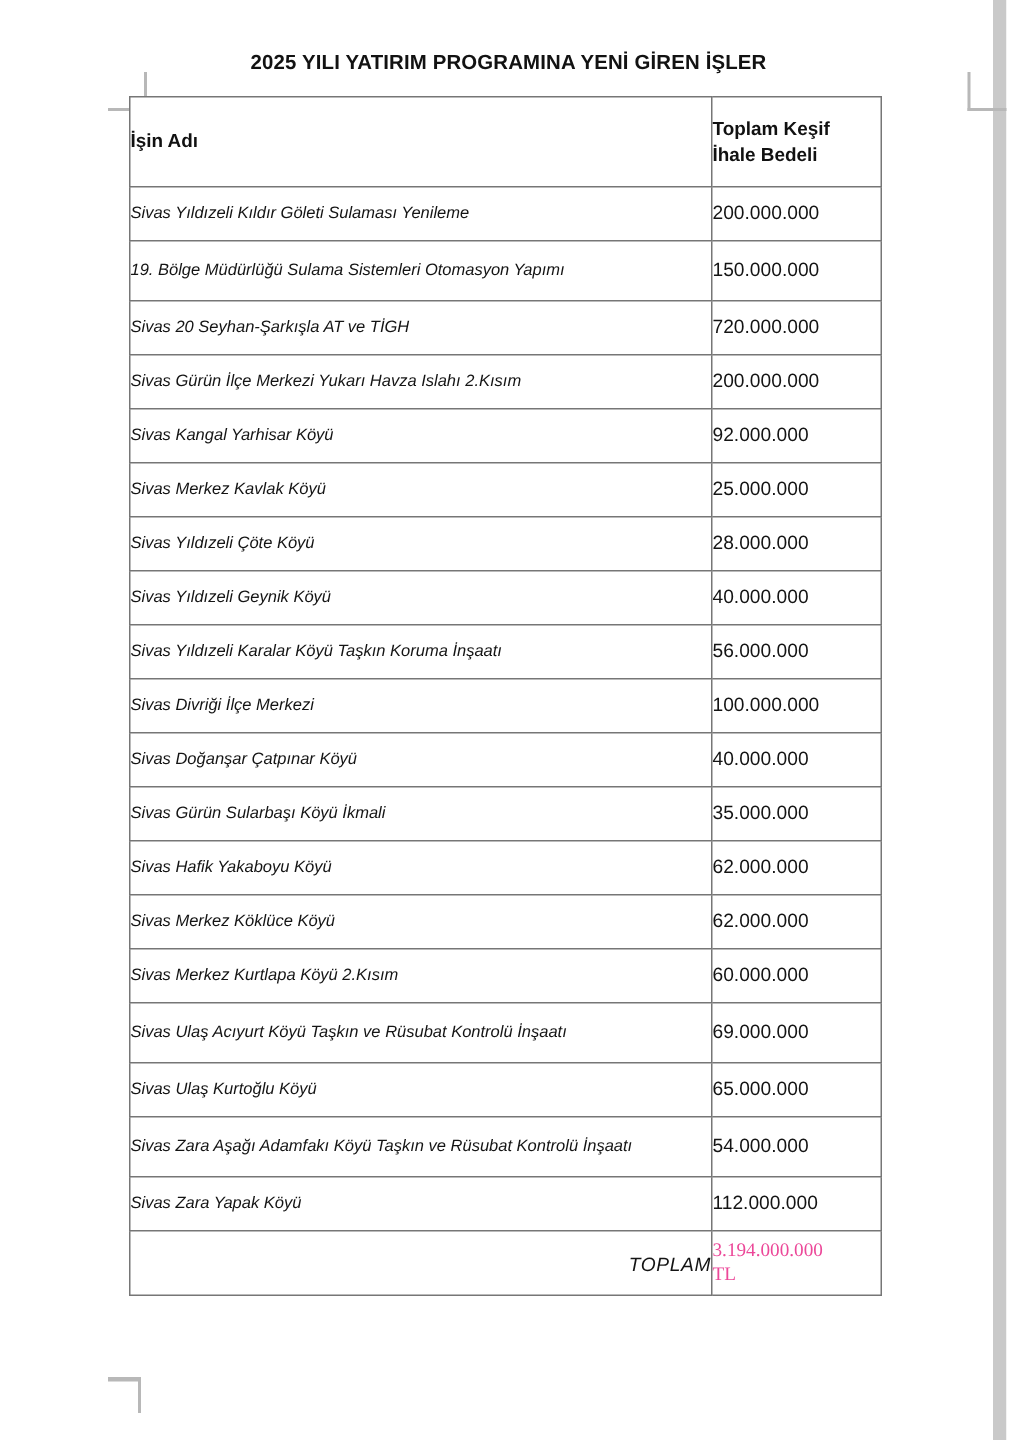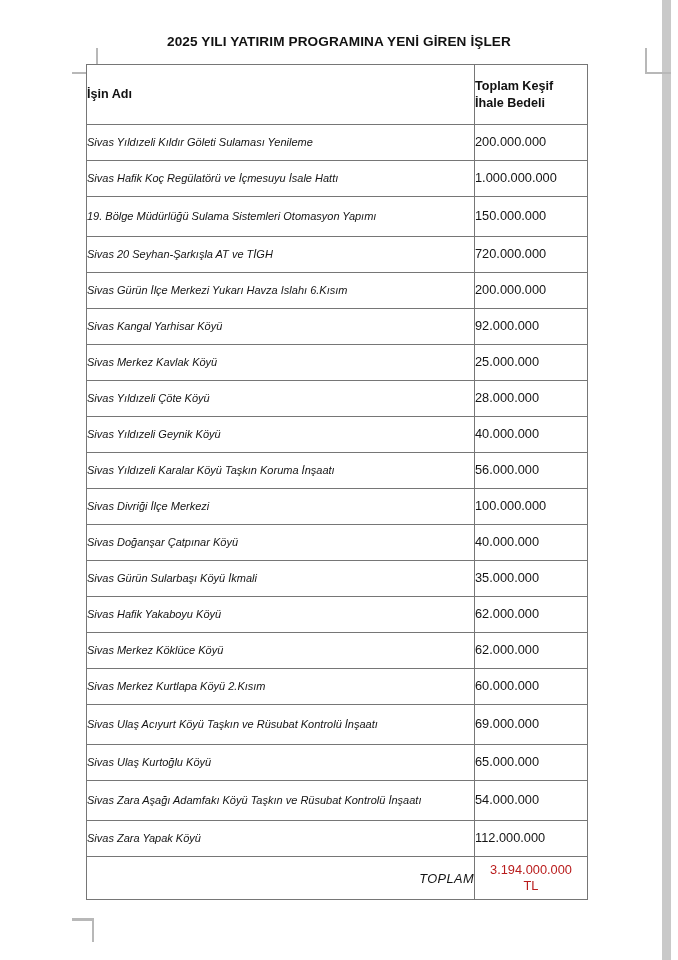--- a/index.html
+++ b/index.html
@@ -146,26 +146,27 @@
   tr.total-row { height: 43px; }
   tr.total-row td.total-label {
     text-align: right;
     padding: 3px 12px 3px 6px;
     font-style: italic;
     font-size: 12.8px;
     letter-spacing: 0.4px;
     color: #141414;
   }
   tr.total-row td.total-amount {
-    text-align: center;
+    text-align: left;
     padding: 3px 11px 3px 6px;
     font-size: 12.8px;
     line-height: 1.25;
-    color: #b91c1c;
+    color: #ec4899;
     white-space: pre-line;
+    font-family: Liberation Serif, serif;
   }
 </style>
 </head>
 <body>
 
 <div id="page-sheet"></div>
 <div id="right-edge-band"></div>
 <div id="right-edge-band-soft"></div>
 
 <div class="crop-mark" id="crop-tl">
@@ -195,34 +196,30 @@
         <th class="h-name">İşin Adı</th>
         <th class="h-amount">Toplam Keşif
 İhale Bedeli</th>
       </tr>
     </thead>
     <tbody id="table-body">
         <tr>
           <td class="name-cell">Sivas Yıldızeli Kıldır Göleti Sulaması Yenileme</td>
           <td class="amount-cell">200.000.000</td>
         </tr>
-        <tr>
-          <td class="name-cell">Sivas Hafik Koç Regülatörü ve İçmesuyu İsale Hattı</td>
-          <td class="amount-cell">1.000.000.000</td>
-        </tr>
         <tr class="two-line">
           <td class="name-cell">19. Bölge Müdürlüğü Sulama Sistemleri Otomasyon Yapımı</td>
           <td class="amount-cell">150.000.000</td>
         </tr>
         <tr>
           <td class="name-cell">Sivas 20 Seyhan-Şarkışla AT ve TİGH</td>
           <td class="amount-cell">720.000.000</td>
         </tr>
         <tr>
-          <td class="name-cell">Sivas Gürün İlçe Merkezi Yukarı Havza Islahı 6.Kısım</td>
+          <td class="name-cell">Sivas Gürün İlçe Merkezi Yukarı Havza Islahı 2.Kısım</td>
           <td class="amount-cell">200.000.000</td>
         </tr>
         <tr>
           <td class="name-cell">Sivas Kangal Yarhisar Köyü</td>
           <td class="amount-cell">92.000.000</td>
         </tr>
         <tr>
           <td class="name-cell">Sivas Merkez Kavlak Köyü</td>
           <td class="amount-cell">25.000.000</td>
         </tr>

